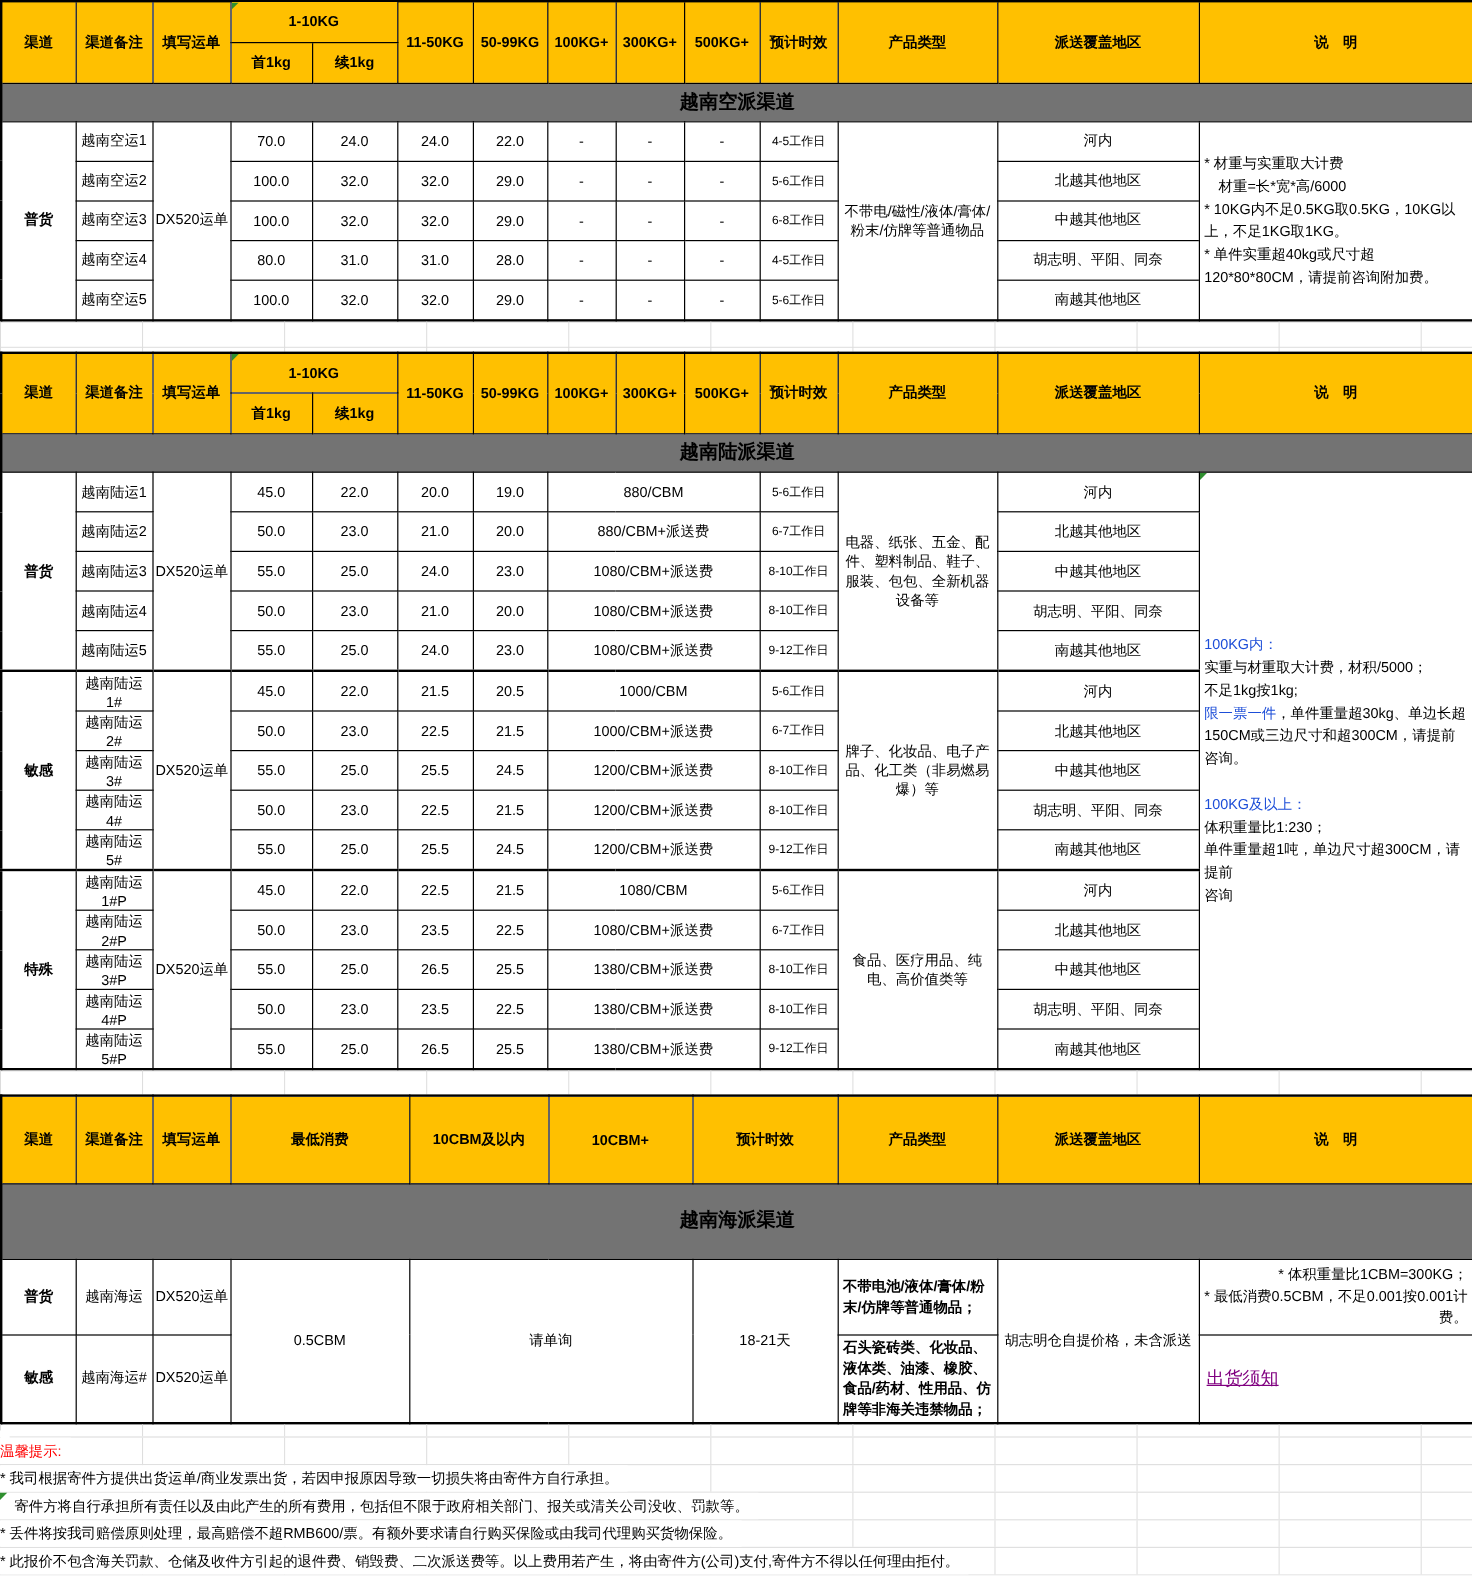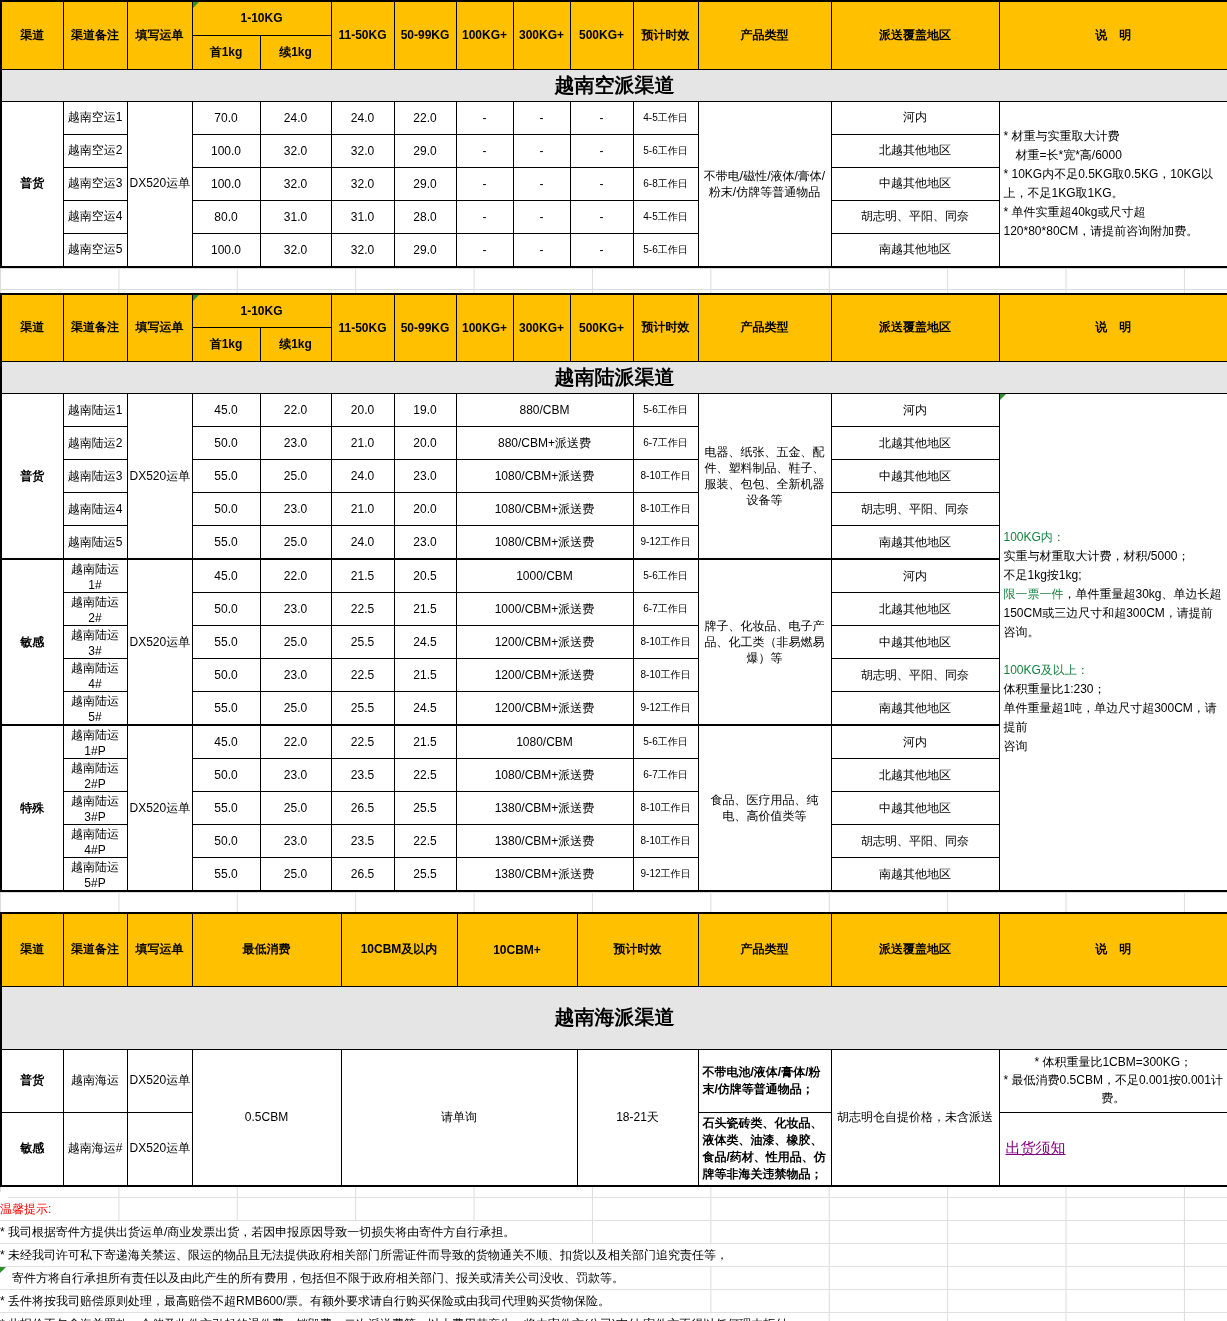--- a/index.html
+++ b/index.html
@@ -1,42 +1,42 @@
 <!DOCTYPE html>
 <html><head>
 <meta charset="utf-8">
 <style>
   html,body{margin:0;padding:0;background:#fff;}
   body{width:1227px;font-family:"Liberation Sans","DejaVu Sans",sans-serif;color:#000;}
   table{border-collapse:collapse;table-layout:fixed;width:1227px;}
   table.bordered{border:2px solid #000;}
   td,th{border:1px solid #000;padding:0 2px;font-size:12px;overflow:hidden;}
-  .title-row td{height:25px;background:#e5e5e5;font-weight:bold;font-size:20px;text-align:center;border:1px solid #000;}
+  .title-row td{height:25px;background:#737373;font-weight:bold;font-size:16px;text-align:center;border:1px solid #000;}
   thead th{background:#FFC000;font-weight:bold;text-align:center;}
   .hrow{height:34px;}
   tbody td{text-align:center;background:#fff;height:32px;}
   .air tbody tr{height:32px;}
   .land tbody tr{height:32px;}
   .gcell{font-weight:bold;}
   .eta{font-size:10px;white-space:nowrap;}
   .nowrap{white-space:nowrap;}
   .notes{ text-align:left;vertical-align:middle;padding:13px 4px;line-height:19px;}
   .notes div{min-height:6px;}
-  .red{color:#15803d;}
+  .red{color:#1d4ed8;}
   .group-start td{border-top-width:2px;}
   .gmark{position:relative;}
   .gmark::before{content:"";position:absolute;top:0;left:0;width:0;height:0;border-top:6px solid #2F8F2F;border-right:6px solid transparent;}
   .gap{background-image:linear-gradient(to right,#dcdcdc 1px,transparent 1px),linear-gradient(to bottom,#dcdcdc 1px,transparent 1px);background-size:118.4px 21px;}
   .gap1{height:25px;}
   .gap2{height:20px;}
   
   .sea thead tr{height:73px;}
   .sea tbody tr{height:63px;}
   .sea .product-cell{text-align:left;padding:2px 4px;line-height:17px;font-weight:bold;}
-  .sea .notes-top{text-align:center;vertical-align:top;padding:3px 4px;line-height:18px;}
+  .sea .notes-top{text-align:right;vertical-align:top;padding:3px 4px;line-height:18px;}
   .sea .link-cell{text-align:left;padding:2px 6px;}
   a.notice{color:#800080;font-size:15px;text-decoration:underline;}
   
   .footer{width:1227px;}
   .footer-line{height:22px;line-height:22px;border-bottom:1px solid #e0e0e0;background-image:linear-gradient(to right,#dcdcdc 1px,transparent 1px);background-size:118.4px 100%;font-size:12px;white-space:nowrap;position:relative;}
   .footer-line span{background:#fff;display:inline-block;height:100%;padding-right:8px;}
   .footer-line.empty{height:10px;}
   .ftitle span{color:#FF0000;}
   .product{line-height:16px;}
   .land-notes{vertical-align:middle;}
@@ -438,17 +438,16 @@
         <a href="#" class="notice">出货须知</a>
       </td>
     </tr>
   </tbody>
 </table>
 
 <div class="footer" id="footer">
   <div class="footer-line empty"><span></span></div>
   <div class="footer-line ftitle"><span>温馨提示:</span></div>
 <div class="footer-line"><span>* 我司根据寄件方提供出货运单/商业发票出货，若因申报原因导致一切损失将由寄件方自行承担。</span></div>
-    <div class="footer-line"><span>* 未经我司许可私下寄递海关禁运、限运的物品且无法提供政府相关部门所需证件而导致的货物通关不顺、扣货以及相关部门追究责任等，</span></div>
     <div class="footer-line gmark"><span>　寄件方将自行承担所有责任以及由此产生的所有费用，包括但不限于政府相关部门、报关或清关公司没收、罚款等。</span></div>
     <div class="footer-line"><span>* 丢件将按我司赔偿原则处理，最高赔偿不超RMB600/票。有额外要求请自行购买保险或由我司代理购买货物保险。</span></div>
     <div class="footer-line"><span>* 此报价不包含海关罚款、仓储及收件方引起的退件费、销毁费、二次派送费等。以上费用若产生，将由寄件方(公司)支付,寄件方不得以任何理由拒付。</span></div>
   </div>
 
 </body></html>

